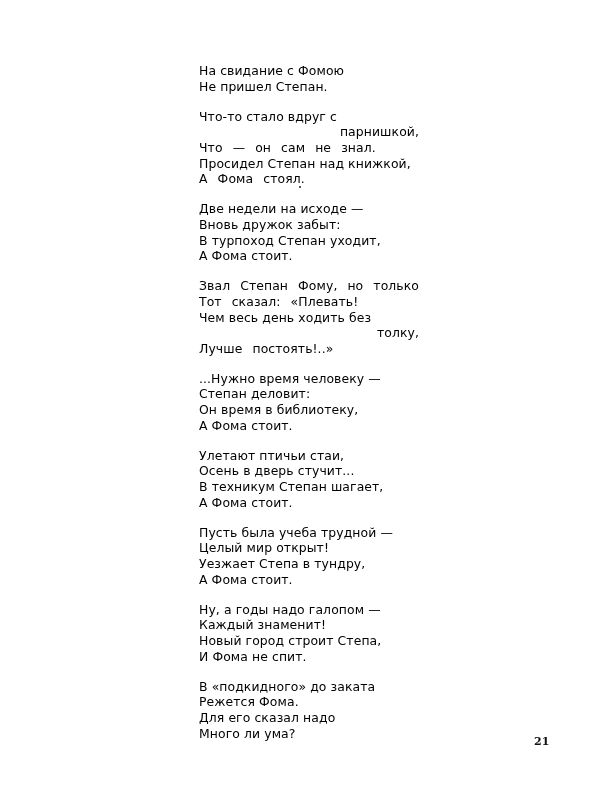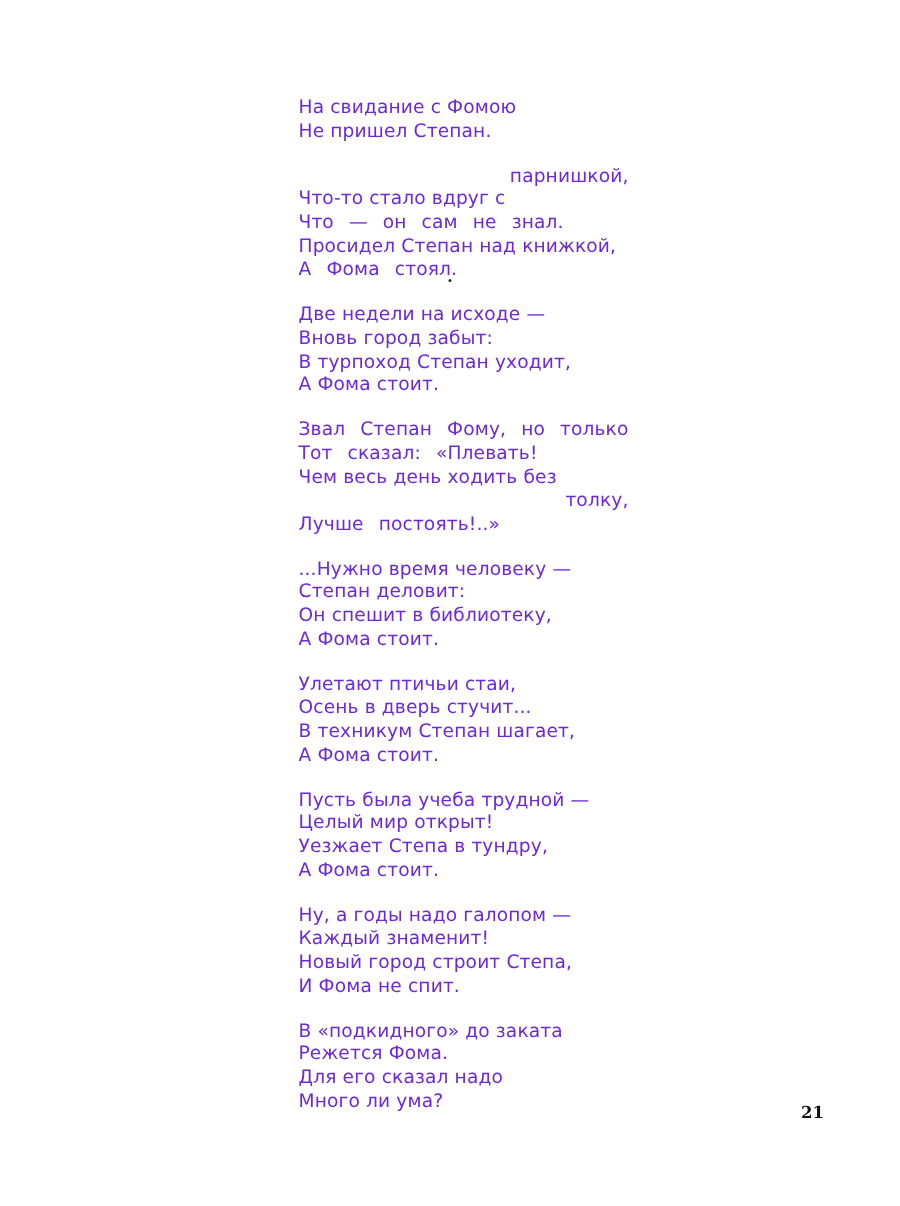--- a/index.html
+++ b/index.html
@@ -1,21 +1,21 @@
 <!DOCTYPE html>
 <html><head>
   <meta charset="utf-8">
   <style>
     html, body { margin: 0; padding: 0; background: #ffffff; }
     body { width: 600px; height: 804px; position: relative; overflow: hidden; }
     .page { position: absolute; left: 0; top: 0; width: 600px; height: 804px; background: #fff; }
     .poem {
       position: absolute; left: 199px; top: 63px; width: 220px;
       font-family: "DejaVu Sans", sans-serif;
-      font-size: 12.4px; line-height: 15.6px; color: #6d28d9;
+      font-size: 12.4px; line-height: 15.6px; color: #000000;
       letter-spacing: 0.1px;
     }
     .stanza { margin: 0 0 14.6px 0; }
     .line { display: block; white-space: pre; }
     .line.right { text-align: right; }
     .line.just { text-align-last: justify; text-align: justify; }
     .dot { position: absolute; left: 299px; top: 186px; width: 2px; height: 2px; background: #222; border-radius: 1px; }
     .page-num {
       position: absolute; left: 534px; top: 735px;
       font-family: "DejaVu Serif", serif; font-size: 11px; font-weight: bold; color: #111;
@@ -24,43 +24,43 @@
 </head>
 <body>
 
 <div class="page">
   <div class="poem">
     <div class="stanza">
       <span class="line">На свидание с Фомою</span>
       <span class="line">Не пришел Степан.</span>
     </div>
     <div class="stanza">
+      <span class="line">Что-то стало вдруг с</span>
       <span class="line right">парнишкой,</span>
-      <span class="line">Что-то стало вдруг с</span>
       <span class="line" style="word-spacing:6px">Что — он сам не знал.</span>
       <span class="line">Просидел Степан над книжкой,</span>
       <span class="line" style="word-spacing:6px">А Фома стоял.</span>
     </div>
     <div class="stanza">
       <span class="line">Две недели на исходе —</span>
-      <span class="line">Вновь город забыт:</span>
+      <span class="line">Вновь дружок забыт:</span>
       <span class="line">В турпоход Степан уходит,</span>
       <span class="line">А Фома стоит.</span>
     </div>
     <div class="stanza">
       <span class="line just">Звал Степан Фому, но только</span>
       <span class="line" style="word-spacing:6px">Тот сказал: «Плевать!</span>
       <span class="line">Чем весь день ходить без</span>
       <span class="line right">толку,</span>
       <span class="line" style="word-spacing:6px">Лучше постоять!..»</span>
     </div>
     <div class="stanza">
       <span class="line">...Нужно время человеку —</span>
       <span class="line">Степан деловит:</span>
-      <span class="line">Он спешит в библиотеку,</span>
+      <span class="line">Он время в библиотеку,</span>
       <span class="line">А Фома стоит.</span>
     </div>
     <div class="stanza">
       <span class="line">Улетают птичьи стаи,</span>
       <span class="line">Осень в дверь стучит...</span>
       <span class="line">В техникум Степан шагает,</span>
       <span class="line">А Фома стоит.</span>
     </div>
     <div class="stanza">
       <span class="line">Пусть была учеба трудной —</span>

